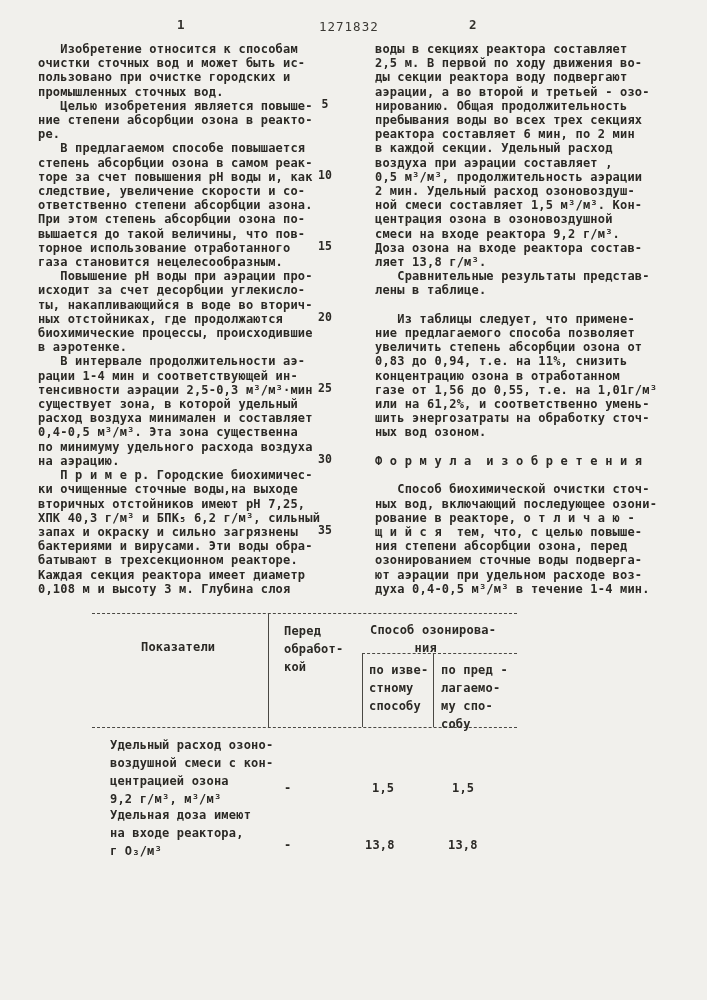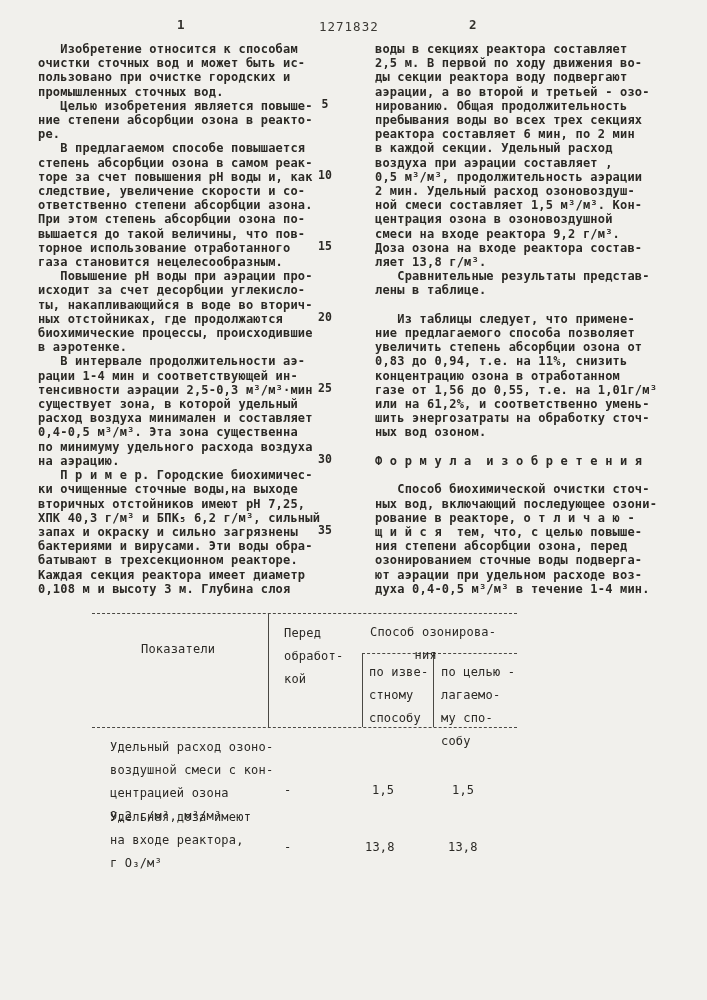--- a/index.html
+++ b/index.html
@@ -50,22 +50,22 @@
     position:absolute;height:0;
     border-top:1.6px dashed #4a4843;
   }
   .solid-v{
     position:absolute;width:0;
     border-left:1.4px solid #4a4843;
   }
   .tbl-txt{
     position:absolute;
     font-size:12px;
-    line-height:23px;
-    font-weight:normal;
+    line-height:18px;
+    font-weight:bold;
     white-space:pre;
     letter-spacing:0.2px;
   }
 </style>
 </head>
 <body>
 
 <div class="page">
 
   <span class="hdr-num" style="left:177px;top:17px;">1</span>
@@ -169,21 +169,21 @@
 
   <div class="tbl-txt" style="left:141px;top:638px;">Показатели</div>
   <div class="tbl-txt" style="left:284px;top:622px;">Перед
 обработ-
 кой</div>
   <div class="tbl-txt" style="left:370px;top:621px;">Способ озонирова-
       ния</div>
   <div class="tbl-txt" style="left:369px;top:661px;">по изве-
 стному
 способу</div>
-  <div class="tbl-txt" style="left:441px;top:661px;">по целью -
+  <div class="tbl-txt" style="left:441px;top:661px;">по пред -
 лагаемо-
 му спо-
 собу</div>
 
   <div>
     <div class="tbl-txt" style="left:110px;top:736px;">Удельный расход озоно-
 воздушной смеси с кон-
 центрацией озона
 9,2 г/м³, м³/м³</div>
     <span class="tbl-txt" style="left:284px;top:779px;">-</span>

